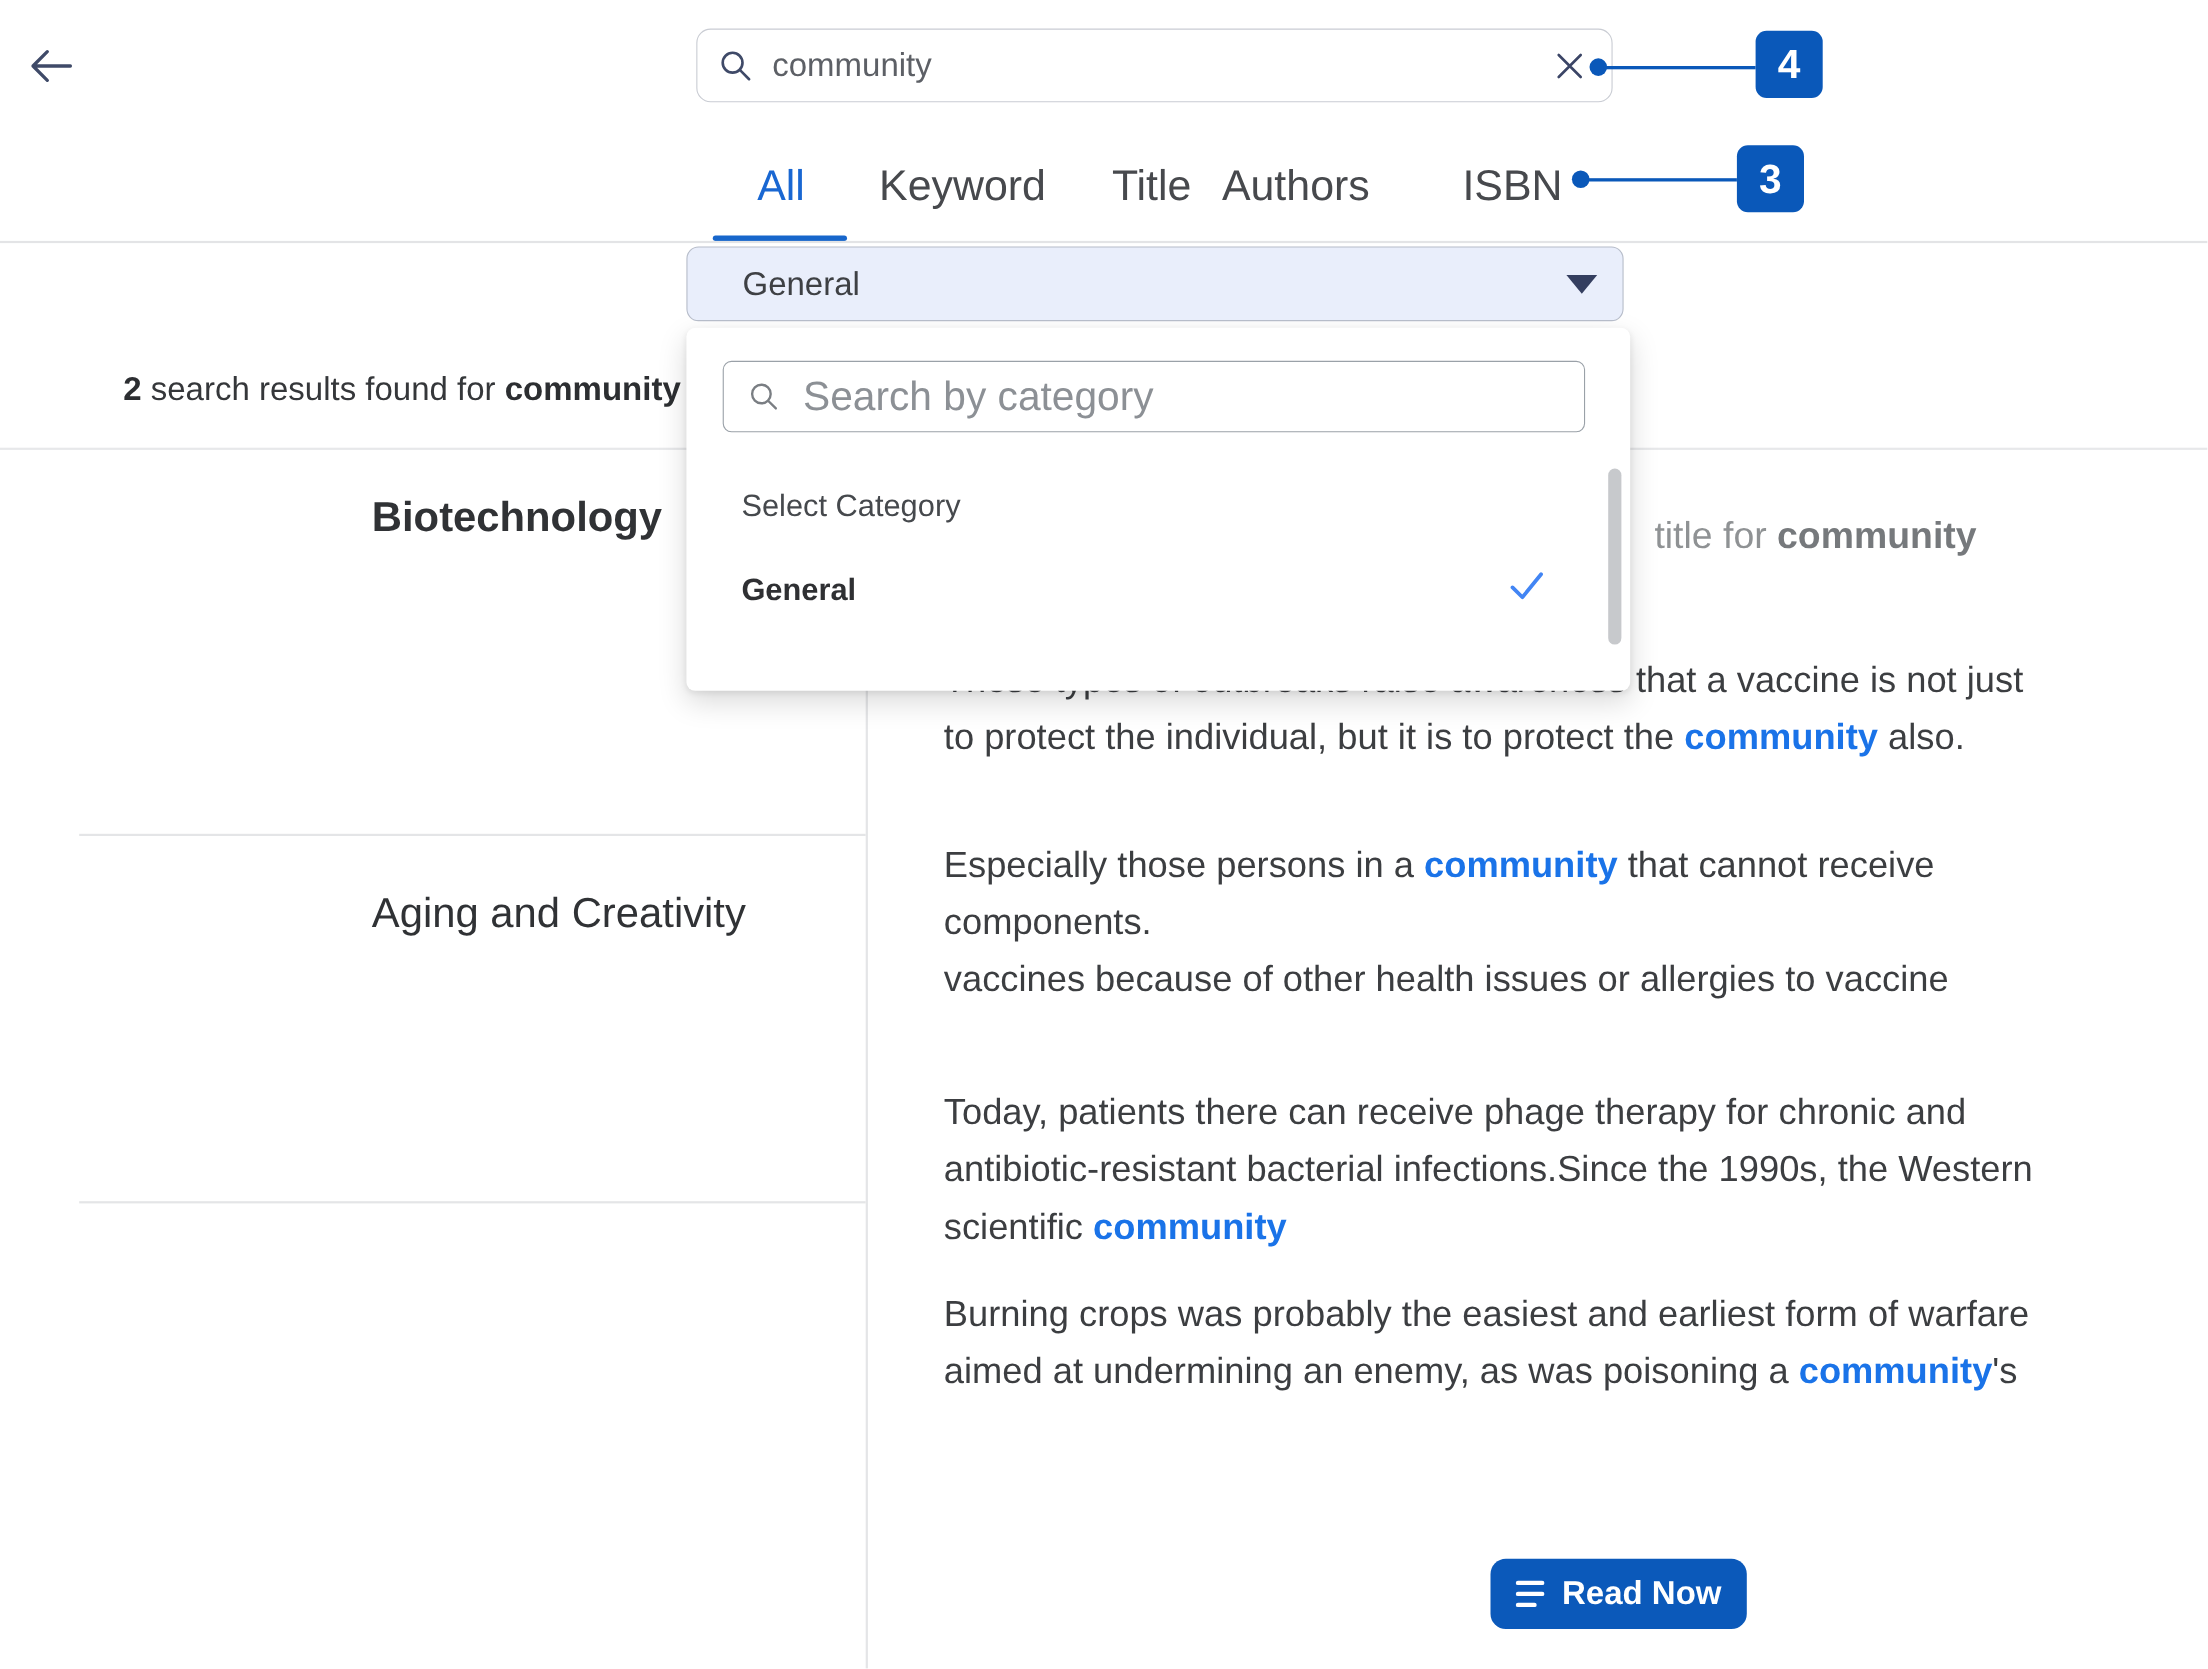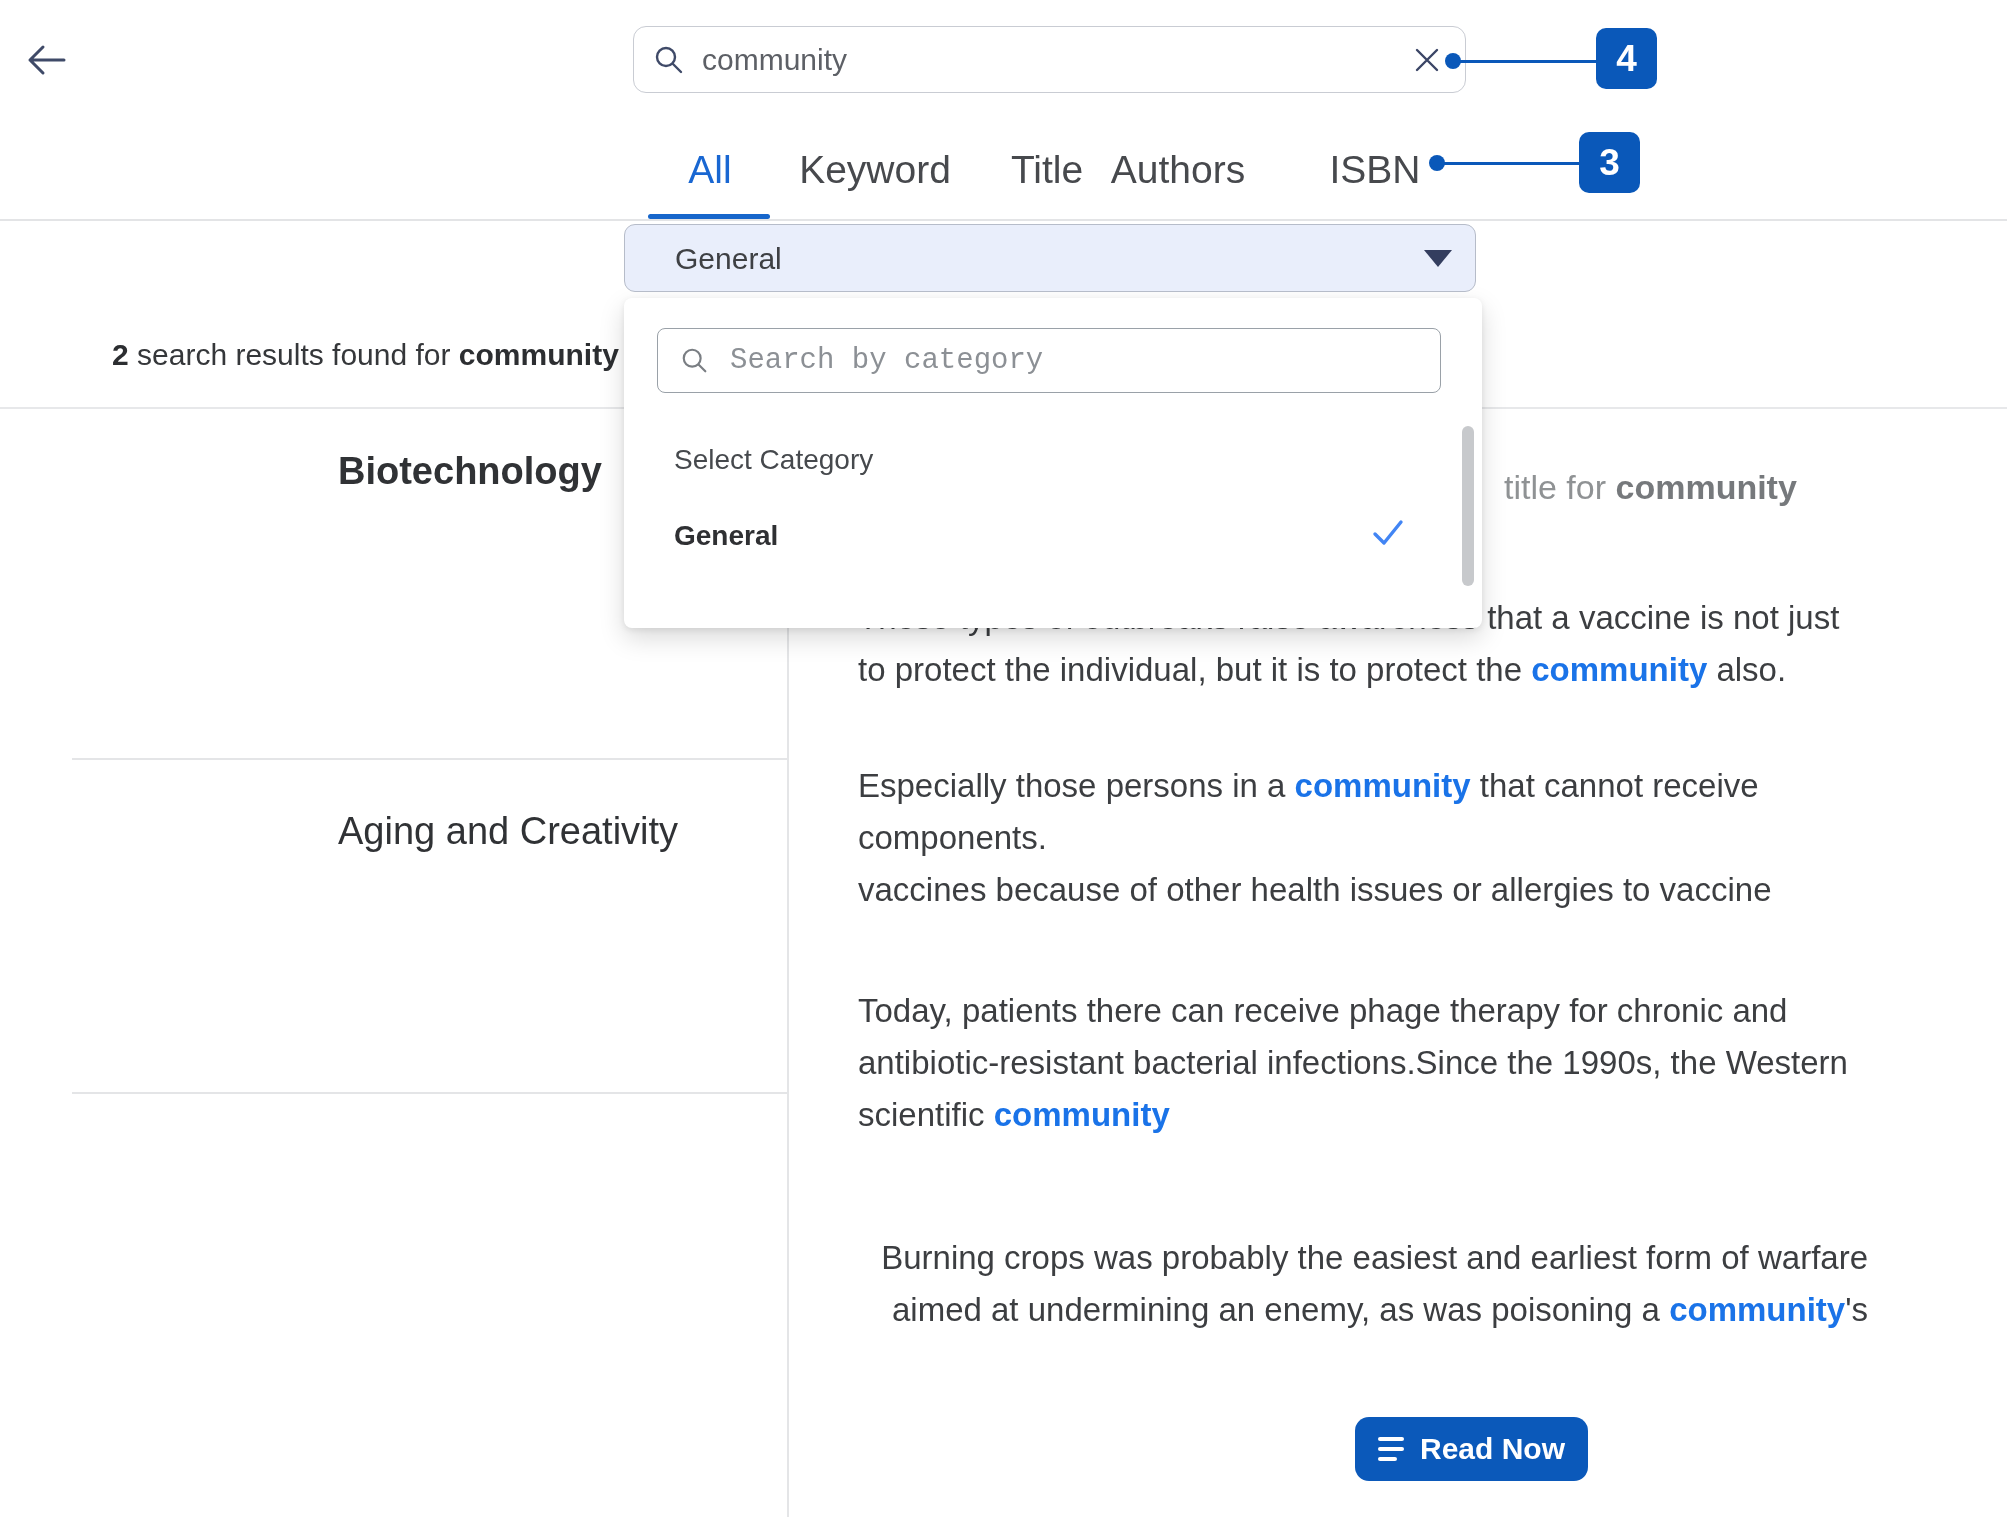--- a/index.html
+++ b/index.html
@@ -35,42 +35,42 @@
   .summary b{font-weight:bold;color:#2c2e31;}
   .result-title{left:338px;font-size:38px;color:#303235;white-space:nowrap;}
   .result-title.sel{font-weight:bold;}
   .res-div{left:72px;width:715px;height:2px;background:#e4e5e7;}
 
   
   .detail-heading{left:1484px;top:468px;font-size:34px;color:#8f9294;white-space:nowrap;margin-left:20px;}
   .detail-heading b{font-weight:bold;color:#76797c;}
   .para{left:858px;width:1010px;font-size:33px;line-height:52px;color:#3c3e41;}
   .para .link{color:#1a73e8;font-weight:bold;cursor:pointer;}
-  .p-0{top:592px;} .p-1{top:760px;} .p-2{top:985px;} .p-3{top:1232px;text-align:right;}
+  .p-0{top:592px;} .p-1{top:760px;} .p-2{top:985px;} .p-3{top:1168px;}
 
   .read-now{left:1355px;top:1417px;width:233px;height:64px;border-radius:14px;background:#0b59ba;
             display:flex;align-items:center;justify-content:center;gap:16px;cursor:pointer;}
   .read-now .txt{color:#fff;font-size:30px;font-weight:bold;}
   .rn-icon{width:26px;}
   .rn-icon div{height:4px;background:#fff;border-radius:2px;margin-bottom:6px;}
   .rn-icon .l1{width:26px;} .rn-icon .l2{width:26px;} .rn-icon .l3{width:19px;margin-bottom:0;}
 
   
   .dd-btn{left:624px;top:224px;width:852px;height:68px;border-radius:11px;background:#e9eefb;
           border:1px solid #b6bcc9;box-sizing:border-box;cursor:pointer;z-index:30;}
   .dd-btn .lbl{position:absolute;left:50px;top:17px;font-size:30px;color:#3e4044;}
   .dd-caret{position:absolute;left:799px;top:25px;width:0;height:0;
             border-left:14px solid transparent;border-right:14px solid transparent;border-top:17px solid #343e5f;}
   .dd-panel{left:624px;top:298px;width:858px;height:330px;background:#fff;border-radius:8px;z-index:25;
             box-shadow:0 10px 26px rgba(0,0,0,.15), 0 2px 6px rgba(0,0,0,.08);}
   .dd-search{position:absolute;left:33px;top:30px;width:784px;height:65px;border:1.6px solid #9aa1a8;
              border-radius:8px;box-sizing:border-box;background:#fff;}
   .dd-search .mag{position:absolute;left:22px;top:17px;}
   .dd-search input{position:absolute;left:70px;top:0;width:690px;height:61px;border:none;outline:none;
-                   font-family:Liberation Mono, monospace;font-size:29px;color:#6d28d9;background:transparent;}
+                   font-family:Liberation Sans, sans-serif;font-size:37px;color:#6d28d9;background:transparent;}
   .dd-search input::placeholder{color:#8c9095;}
   .dd-listheader{position:absolute;left:50px;top:146px;font-size:28px;color:#46494d;}
   .dd-option{position:absolute;left:0;top:208px;width:820px;height:66px;cursor:pointer;}
   .dd-option .olbl{position:absolute;left:50px;top:14px;font-size:28px;font-weight:bold;color:#2f3033;}
   .dd-check{position:absolute;left:747px;top:12px;}
   .dd-scroll{position:absolute;left:838px;top:128px;width:12px;height:160px;border-radius:6px;background:#c7c9cc;cursor:pointer;}
 </style>
 </head>
 <body>
 

